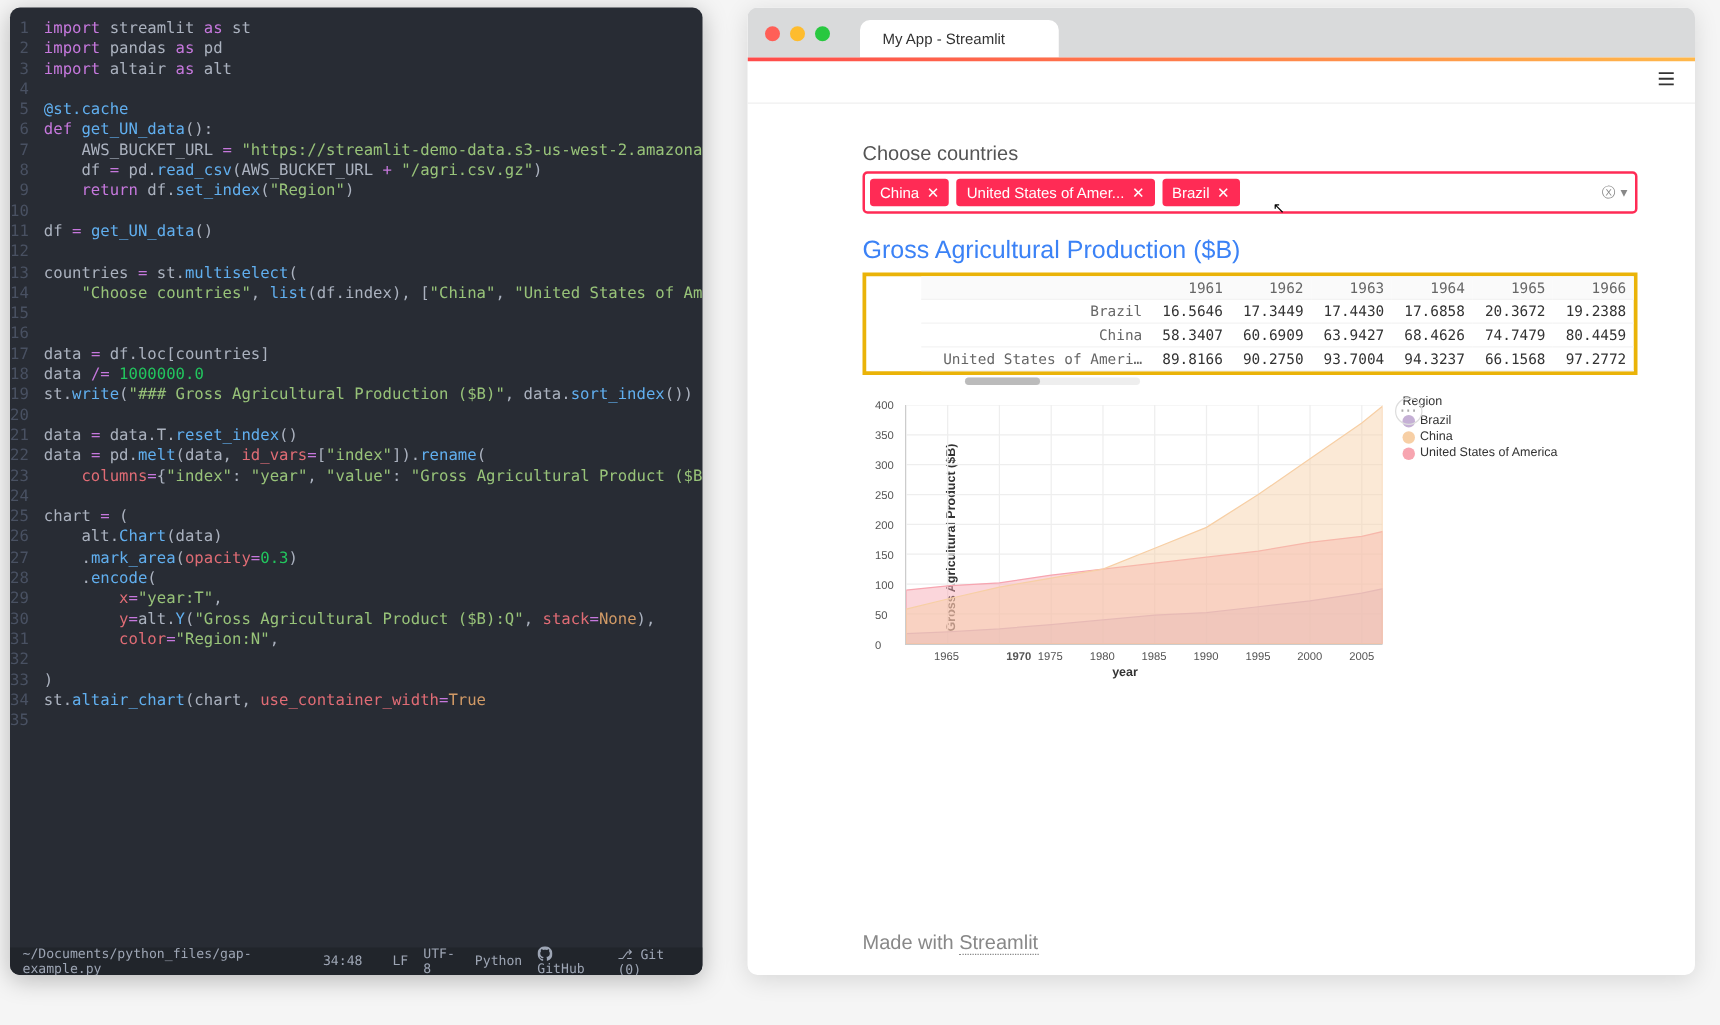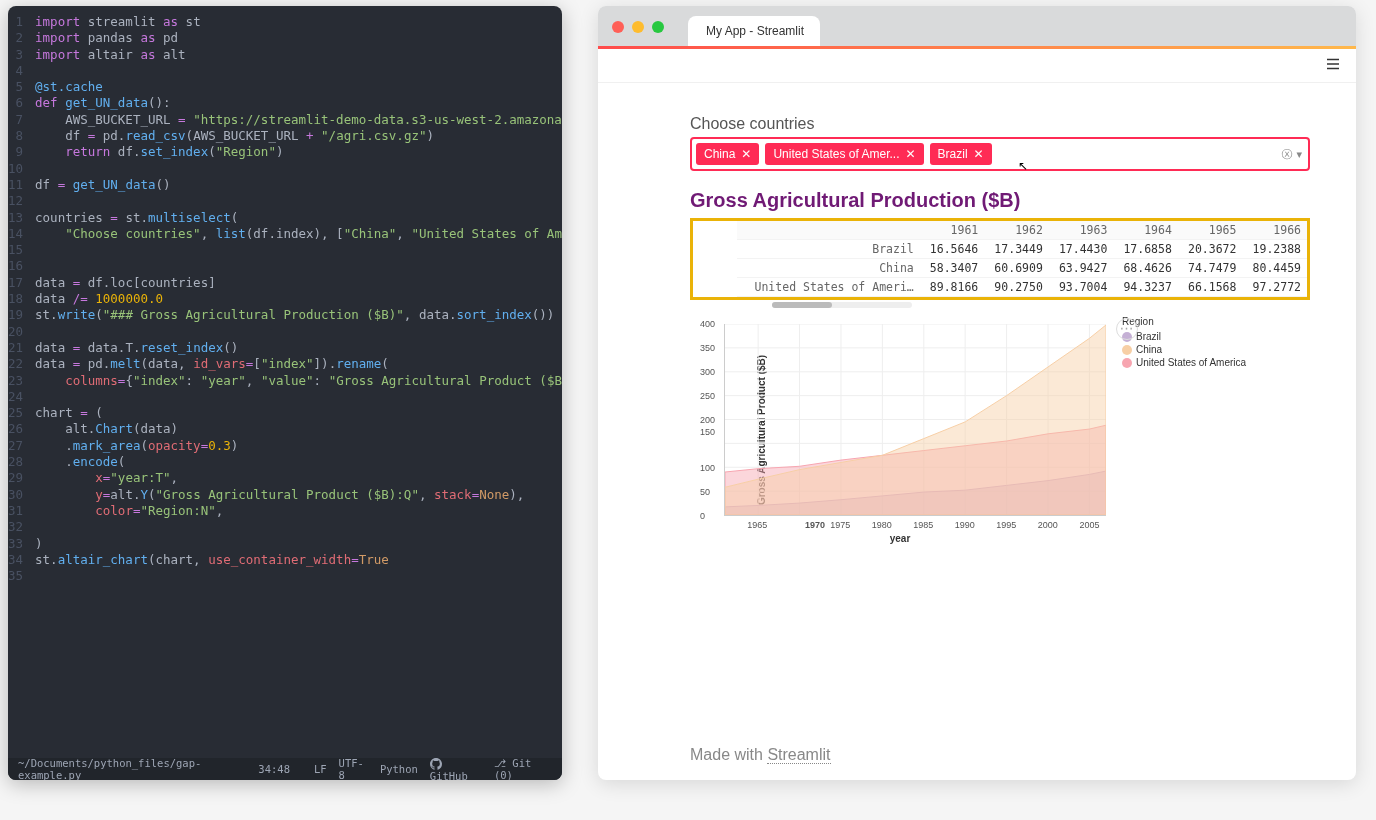--- a/index.html
+++ b/index.html
@@ -6,48 +6,48 @@
 body { font-family: -apple-system, BlinkMacSystemFont, "Segoe UI", sans-serif; background:#f5f5f5; width:1376px; height:820px; display:flex; gap:36px; padding:6px 8px; }
 .editor { width:554px; height:774px; background:#282c34; border-radius:8px; color:#abb2bf; font-family:Menlo,Consolas,monospace; font-size:12.5px; display:flex; flex-direction:column; box-shadow:0 4px 20px rgba(0,0,0,.25); overflow:hidden; }
 .code-area { flex:1; display:flex; overflow:hidden; padding-top:4px; }
 .gutter { width:32px; text-align:right; color:#495162; padding:4px 8px 4px 0; user-select:none; line-height:16.3px; }
 .code { flex:1; padding:4px 0 4px 4px; white-space:pre; line-height:16.3px; }
 .code span.kw { color:#c678dd; }
 .code span.fn { color:#61afef; }
 .code span.va { color:#abb2bf; }
 .code span.op { color:#c678dd; }
 .code span.str { color:#98c379; }
-.code span.num { color:#eab308; }
+.code span.num { color:#22c55e; }
 .code span.prop { color:#e06c75; }
 .code span.dec { color:#61afef; }
 .code span.bool { color:#d19a66; }
 .statusbar { height:22px; background:#21252b; color:#9da5b4; font-size:10.5px; display:flex; align-items:center; padding:0 10px; gap:12px; }
 .statusbar .spacer { flex:1; }
 .statusbar svg { width:12px; height:12px; vertical-align:middle; fill:#9da5b4; }
 
 .browser { width:758px; height:774px; background:#fff; border-radius:8px; box-shadow:0 4px 20px rgba(0,0,0,.12); overflow:hidden; display:flex; flex-direction:column; }
 .tabbar { height:40px; background:#d9dadb; display:flex; align-items:flex-end; padding-left:14px; }
 .traffic { display:flex; gap:8px; align-items:center; margin-right:24px; margin-bottom:13px; }
 .dot { width:12px; height:12px; border-radius:50%; }
 .dot.r { background:#ff5f57; } .dot.y { background:#febc2e; } .dot.g { background:#28c840; }
-.tab { background:#fff; height:30px; border-radius:8px 8px 0 0; padding:0 16px 0 18px; font-size:12px; color:#333; display:flex; align-items:center; }
+.tab { background:#fff; height:30px; border-radius:8px 8px 0 0; padding:0 43px 0 18px; font-size:12px; color:#333; display:flex; align-items:center; }
 .gradient-bar { height:3px; background:linear-gradient(90deg,#ff4b4b,#ffb84b); }
 .topbar { height:34px; display:flex; align-items:center; justify-content:flex-end; padding:0 14px 0 0; border-bottom:1px solid #f0f0f0; }
 .hamb { cursor:pointer; }
 .hamb svg { width:18px; height:18px; stroke:#333; }
 .app-body { flex:1; padding:32px 46px 0 92px; position:relative; }
 .label { font-size:16px; color:#555; margin-bottom:4px; }
 .multiselect { border:2px solid #ff2b55; border-radius:4px; padding:4px 32px 4px 4px; display:flex; gap:6px; flex-wrap:wrap; position:relative; min-height:34px; }
 .chip { background:#ff2b55; color:#fff; font-size:12px; border-radius:3px; padding:3px 8px; display:flex; align-items:center; gap:6px; }
 .chip .x { font-size:12px; cursor:pointer; }
 .ms-controls { position:absolute; right:6px; top:50%; transform:translateY(-50%); display:flex; gap:4px; align-items:center; color:#888; font-size:11px; }
 .ms-controls .clear { cursor:pointer; }
 .ms-controls .caret { cursor:pointer; }
 
-h3.chart-title { font-size:20px; font-weight:700; color:#701a75; margin:18px 0 6px; }
+h3.chart-title { font-size:20px; font-weight:400; color:#3b82f6; margin:18px 0 6px; }
 .datatable { font-family:Menlo,Consolas,monospace; font-size:11.5px; color:#333; border:3px solid #eab308;padding-left:44px; }
 .datatable table { border-collapse:collapse; width:100%; }
 .datatable th, .datatable td { padding:2px 6px; text-align:right; border-bottom:1px solid #f3f3f3; }
 .datatable thead th { background:#fafafa; font-weight:400; color:#666; }
 .datatable td.rowhdr { text-align:right; color:#666; }
 .hscroll { height:6px; background:#eee; width:140px; margin:2px 0 0 82px; border-radius:3px; position:relative; }
 .hscroll::after { content:''; position:absolute; left:0; width:60px; height:6px; background:#bbb; border-radius:3px; }
 
 .chart-wrap { display:flex; gap:12px; margin-top:8px; }
 .chart { width:420px; height:228px; position:relative; font-size:10px; color:#555; }
@@ -274,21 +274,21 @@
                 <line y1="0" y2="192" x1="365.3913043478261" x2="365.3913043478261"></line>
               </g>
               <path d="M0,192 L0,183.84 L33.21739130434783,182.4 L74.73913043478261,180 L116.2608695652174,176.64 L157.7826086956522,172.8 L199.30434782608694,168.96 L240.82608695652175,167.04 L282.3478260869565,162.24 L323.8695652173913,157.44 L365.3913043478261,151.2 L382,147.84 L382,192 Z" fill="#c5b0d5" fill-opacity="0.45" stroke="#c5b0d5" stroke-width="1"></path>
               <path d="M0,192 L0,148.8 L33.21739130434783,145.44 L74.73913043478261,143.04 L116.2608695652174,136.8 L157.7826086956522,132 L199.30434782608694,127.19999999999999 L240.82608695652175,122.4 L282.3478260869565,117.6 L323.8695652173913,110.4 L365.3913043478261,105.6 L382,101.76 L382,192 Z" fill="#f7a5b0" fill-opacity="0.45" stroke="#f7a5b0" stroke-width="1"></path>
               <path d="M0,192 L0,164.16 L33.21739130434783,156 L74.73913043478261,146.4 L116.2608695652174,139.2 L157.7826086956522,132 L199.30434782608694,115.19999999999999 L240.82608695652175,98.4 L282.3478260869565,72 L323.8695652173913,43.19999999999999 L365.3913043478261,14.399999999999977 L382,0.960000000000008 L382,192 Z" fill="#f7cfa5" fill-opacity="0.45" stroke="#f7cfa5" stroke-width="1"></path>
             </svg></div>
         <div class="chart-menu">⋯</div>
       <div class="ytick" style="top: 200px;">0</div>
           <div class="ytick" style="top: 176px;">50</div>
           <div class="ytick" style="top: 152px;">100</div>
-          <div class="ytick" style="top: 116px;">150</div>
+          <div class="ytick" style="top: 128px;">150</div>
           <div class="ytick" style="top: 104px;">200</div>
           <div class="ytick" style="top: 80px;">250</div>
           <div class="ytick" style="top: 56px;">300</div>
           <div class="ytick" style="top: 32px;">350</div>
           <div class="ytick" style="top: 8px;">400</div>
           <div class="xtick" style="left: 67.2174px;">1965</div>
           <div class="xtick" style="left: 125px; font-weight: bold;">1970</div>
           <div class="xtick" style="left: 150.261px;">1975</div>
           <div class="xtick" style="left: 191.783px;">1980</div>
           <div class="xtick" style="left: 233.304px;">1985</div>

